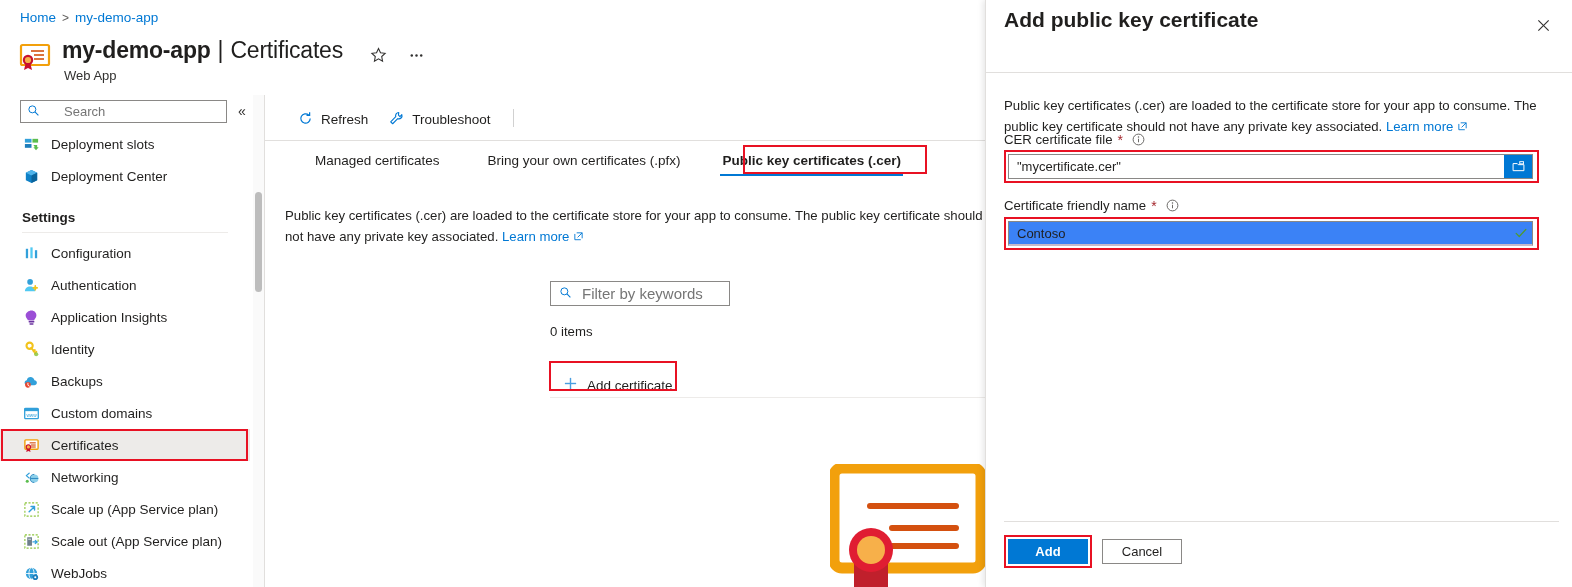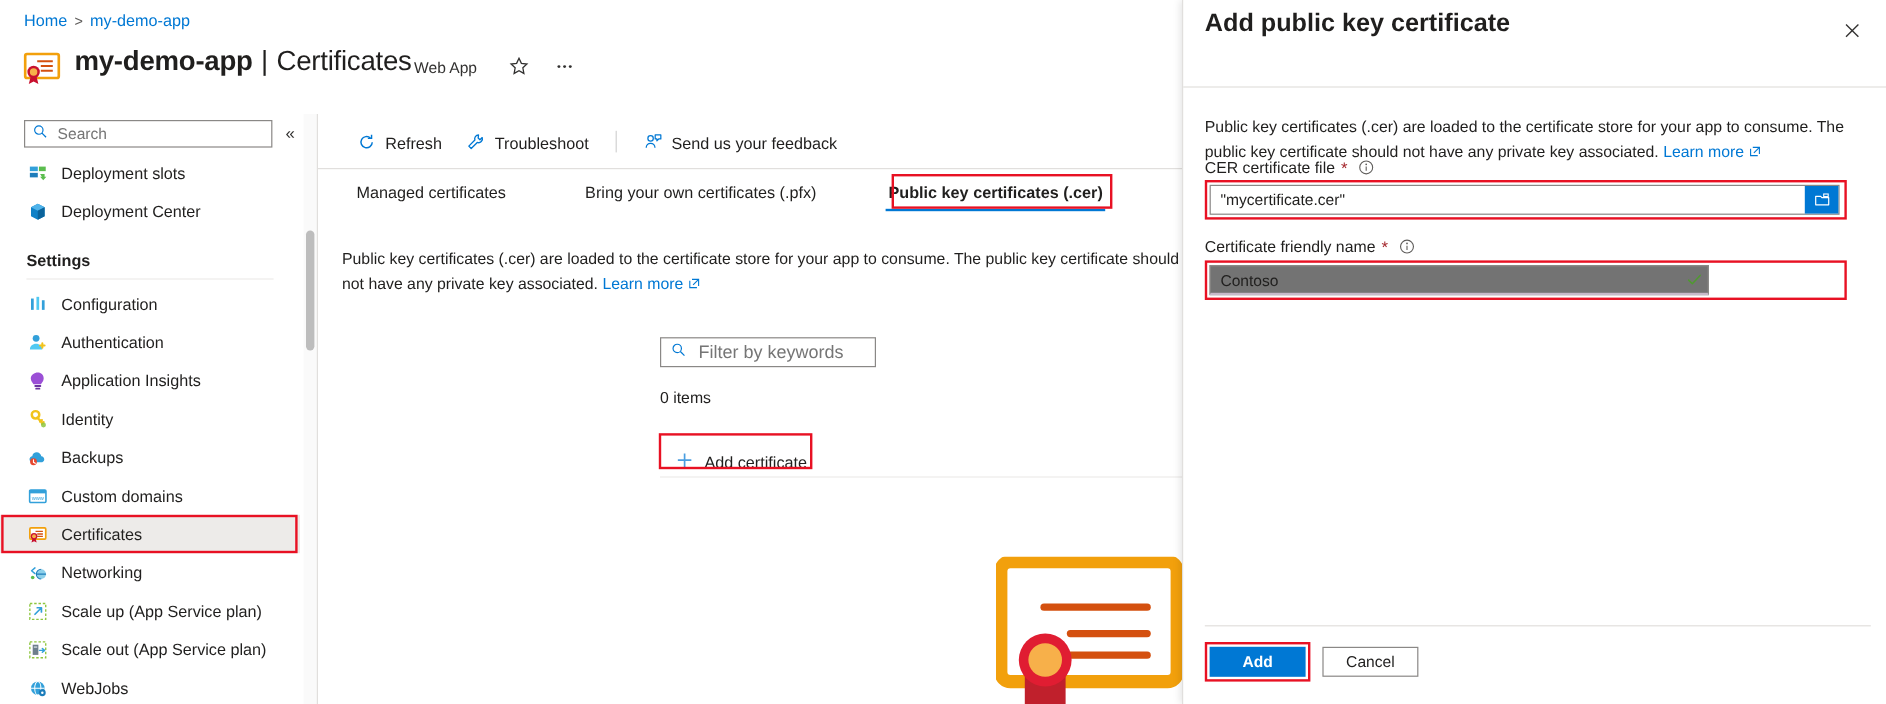--- a/index.html
+++ b/index.html
@@ -17,34 +17,34 @@
   #blade { position:absolute; left:0; top:0; width:985px; height:506px; background:#fff; }
 
   
   #breadcrumb { position:absolute; left:20px; top:10px; font-size:13.5px; display:flex; align-items:center; gap:6px; }
   #breadcrumb .crumb { color:#0078d4; cursor:pointer; }
   #breadcrumb .sep { color:#605e5c; font-size:12px; }
 
   
   #title-row { position:absolute; left:18px; top:36px; display:flex; align-items:flex-start; gap:10px; }
   #title-icon { width:34px; height:34px; margin-top:4px; flex:none; }
-  #title-texts { display:flex; flex-direction:row;align-items:flex-end; }
+  #title-texts { display:flex; flex-direction:column; }
   #page-title { font-size:23px; font-weight:600; letter-spacing:-0.2px; line-height:28px; white-space:nowrap; }
   #page-title .light { font-weight:400; }
   #page-subtitle { font-size:13px; color:#323130; margin-top:4px; margin-left:2px; }
   #title-actions { display:flex; align-items:center; gap:16px; margin-top:8px; margin-left:14px; }
   .icon-btn { width:22px; height:22px; display:flex; align-items:center; justify-content:center; cursor:pointer; color:#323130; }
 
   
   #sidebar { position:absolute; left:0; top:95px; width:250px; height:492px; background:#fff; }
   #sb-search-wrap { position:absolute; left:20px; top:5px; width:207px; height:23px;
      border:1px solid #8a8886; background:#fff; display:flex; align-items:center; padding:0 6px; }
   #sb-search-wrap .mag { flex:none; margin-right:6px; }
   #sb-search-input { border:none; outline:none; font-size:13px; font-family:"Liberation Sans", sans-serif;
-     color:#323130; width:100%; background:transparent; }
+     color:#323130; width:100%; background:transparent;margin-left:16px; }
   #sb-collapse { position:absolute; left:238px; top:7px; font-size:14px; color:#323130; cursor:pointer; line-height:18px; }
 
   #sb-list { position:absolute; left:0; top:33px; width:250px; }
   .sb-item { height:32px; display:flex; align-items:center; padding-left:22px; font-size:13.5px; color:#201f1e; cursor:pointer; position:relative; }
   .sb-item .sb-ico { width:18px; height:18px; flex:none; margin-right:11px; display:flex; align-items:center; justify-content:center; }
   .sb-item.selected { background:#edebe9; }
   .sb-group { height:36px; display:flex; align-items:flex-end; padding-left:22px; font-size:13.5px; font-weight:700; color:#201f1e; padding-bottom:3px; }
   .sb-divider { height:1px; background:#edebe9; margin:4px 22px 4px 22px; }
 
   
@@ -57,21 +57,21 @@
 
   
   #main { position:absolute; left:265px; top:95px; width:720px; height:492px; background:#fff; }
   #cmdbar { position:absolute; left:0; top:0; height:46px; width:720px; display:flex; align-items:center; padding-left:22px; gap:0px; }
   .cmd { display:flex; align-items:flex-end; gap:7px; font-size:13.5px; color:#201f1e; cursor:pointer; padding:4px 10px; }
   .cmd .ci { width:17px; height:17px; display:flex; align-items:center; justify-content:center; flex:none; }
   .cmd-sep { width:1px; height:18px; background:#d1d1d1; margin:0 12px; }
   #cmd-underline { position:absolute; left:0; top:45px; width:720px; height:1px; background:#e1dfdd; }
 
   
-  #tabs { position:absolute; left:22px; top:52px; display:flex; align-items:flex-end; gap:18px; }
+  #tabs { position:absolute; left:40px; top:52px; display:flex; align-items:flex-end; gap:0; }
   .tab { font-size:13.5px; color:#201f1e; padding:6px 10px 10px 10px; cursor:pointer; position:relative; white-space:nowrap; }
   .tab.active { font-weight:700; }
   .tab.active::after { content:""; position:absolute; left:8px; right:8px; bottom:2px; height:2px; background:#0078d4; }
   #tab-highlight { position:absolute; left:478px; top:50px; width:184px; height:29px; border:2.5px solid #e81123; pointer-events:none; }
 
   
   #desc { position:absolute; left:20px; top:110px; width:700px; font-size:13.2px; line-height:21px; color:#201f1e; }
   #desc a { color:#0078d4; text-decoration:none; cursor:pointer; }
 
   
@@ -103,21 +103,21 @@
   .req { color:#a4262c; font-size:14px; line-height:10px; }
   .info-ico { width:13px; height:13px; display:inline-flex; align-items:center; justify-content:center; cursor:pointer; }
 
   #fld1-label { left:18px; top:132px;align-items:center; }
   #fld1-box { position:absolute; left:22px; top:154px; width:525px; height:25px; border:1px solid #8a8886; display:flex; align-items:center; background:#fff; }
   #fld1-input { border:none; outline:none; flex:1; height:23px; padding:0 8px; font-size:13px; font-family:"Liberation Sans", sans-serif; color:#201f1e; background:transparent; }
   #fld1-browse { width:28px; height:23px; background:#0078d4; display:flex; align-items:center; justify-content:center; cursor:pointer; flex:none; }
   #fld1-highlight { position:absolute; left:18px; top:150px; width:535px; height:33px; border:2.5px solid #e81123; pointer-events:none; }
 
   #fld2-label { left:18px; top:198px; }
-  #fld2-box { position:absolute; left:22px; top:221px; width:416px; height:25px; border:1px solid #8a8886; border-bottom:2px solid #c7b9c9; display:flex; align-items:center; background:#737373; }
+  #fld2-box { position:absolute; left:22px; top:221px; width:525px; height:25px; border:1px solid #8a8886; border-bottom:2px solid #c7b9c9; display:flex; align-items:center; background:#3b82f6; }
   #fld2-input { border:none; outline:none; flex:1; height:23px; padding:0 8px; font-size:13px; font-family:"Liberation Sans", sans-serif; color:#201f1e; background:transparent; }
   #fld2-check { width:22px; height:23px; display:flex; align-items:center; justify-content:center; flex:none; }
   #fld2-highlight { position:absolute; left:18px; top:217px; width:535px; height:33px; border:2.5px solid #e81123; pointer-events:none; }
 
   #panel-footer-divider { position:absolute; left:18px; top:521px; width:555px; height:1px; background:#e1dfdd; }
   #panel-actions { position:absolute; left:22px; top:539px; display:flex; align-items:center; gap:14px; }
   #btn-add { width:80px; height:25px; background:#0078d4; color:#fff; border:none; font-size:13px; font-weight:700;
              font-family:"Liberation Sans", sans-serif; cursor:pointer; }
   #btn-cancel { width:80px; height:25px; background:#fff; color:#201f1e; border:1px solid #8a8886; font-size:13px;
              font-family:"Liberation Sans", sans-serif; cursor:pointer; }
@@ -360,30 +360,20 @@
         </div>
         <div class="cmd">
           <span class="ci">
             <svg viewBox="0 0 16 16" width="15" height="15">
               <path d="M10.4 1.6a3.4 3.4 0 00-3.2 4.5L1.8 11.5l2.1 2.1 5.4-5.4a3.4 3.4 0 004.4-4.3l-2 2-1.6-1.6z" fill="none" stroke="#0078d4" stroke-width="1.2" stroke-linejoin="round"></path>
             </svg>
           </span>
           <span>Troubleshoot</span>
         </div>
         <div class="cmd-sep"></div>
-        <div class="cmd">
-          <span class="ci">
-            <svg viewBox="0 0 16 16" width="15" height="15">
-              <circle cx="5.5" cy="4.6" r="2.4" fill="none" stroke="#0078d4" stroke-width="1.1"></circle>
-              <path d="M1.6 13c0-2.4 1.8-4 3.9-4s3.9 1.6 3.9 4" fill="none" stroke="#0078d4" stroke-width="1.1"></path>
-              <path d="M9.6 1.5h5v3.6h-1.9l-1.6 1.6V5.1H9.6z" fill="none" stroke="#0078d4" stroke-width="1.1" stroke-linejoin="round"></path>
-            </svg>
-          </span>
-          <span>Send us your feedback</span>
-        </div>
       </div>
       <div id="cmd-underline"></div>
 
       <div id="tabs">
         <div class="tab">Managed certificates</div>
         <div class="tab" style="margin-left:28px;text-align:center;">Bring your own certificates (.pfx)</div>
         <div class="tab active" style="margin-left:22px;">Public key certificates (.cer)</div>
       </div>
       <div id="tab-highlight"></div>
 

